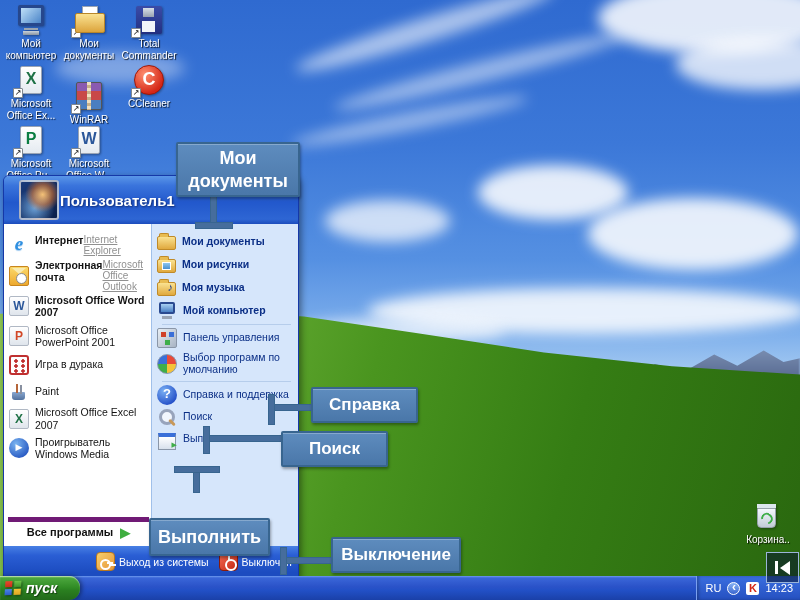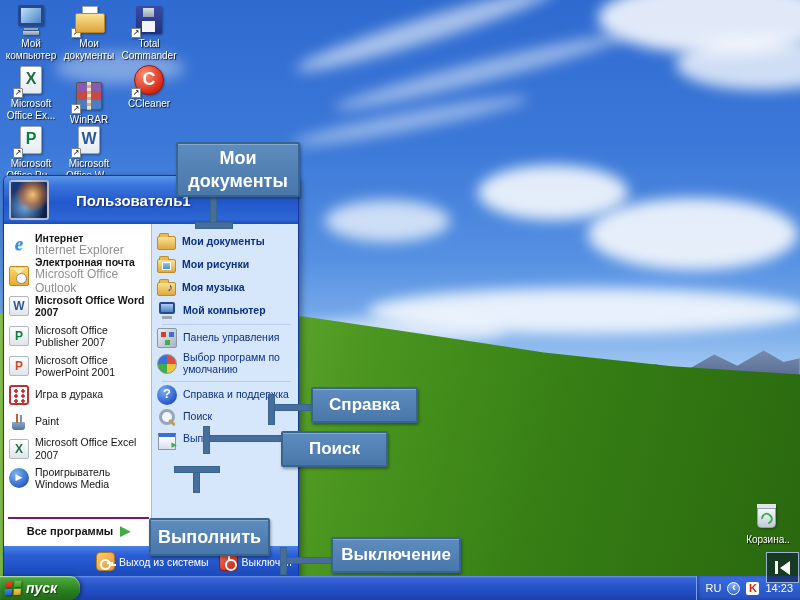--- a/index.html
+++ b/index.html
@@ -67,40 +67,40 @@
         border-radius:50%; border-bottom-color:transparent; transform:rotate(35deg); }
   .sc { position:absolute; left:-2px; bottom:-2px; width:10px; height:10px; background:#fff;
         border:1px solid #808890; border-radius:1px; }
   .sc::after { content:"\2197"; position:absolute; left:0; top:-1px; width:100%;
         font-size:8px; color:#111; }
 
   
   .startmenu { position:absolute; left:3px; top:175px; width:296px; z-index:30;
     border:1px solid #1538a8; border-radius:6px 6px 0 0;
     box-shadow:2px 3px 7px rgba(0,0,0,.45); }
-  .sm-header { height:48px; border-radius:5px 5px 0 0; display:flex; align-items:center; gap:27px;
-    padding:0 5px;
+  .sm-header { height:48px; border-radius:5px 5px 0 0; display:flex; align-items:center; gap:1px;
+    padding:0 15px;
     background:linear-gradient(180deg,#5a96e8 0%,#3a74dc 20%,#2258cc 55%,#2e66d4 90%,#1c4cbc 100%); }
   .avatar { width:40px; height:40px; border:2px solid rgba(255,255,255,.65); border-radius:3px;
     background:
       radial-gradient(circle at 60% 35%, rgba(255,200,120,.95), rgba(230,120,40,.55) 32%, transparent 55%),
       radial-gradient(circle at 38% 72%, rgba(130,190,245,.8), transparent 58%),
       linear-gradient(135deg,#1a3a7a,#0a1f4a); }
   .uname { color:#fff; font-weight:bold; font-size:15px; text-shadow:1px 1px 2px rgba(10,30,90,.8); }
   .sm-body { display:flex; height:322px; }
   .sm-left { width:148px; background:#fff; padding:5px 2px 4px 4px; display:flex; flex-direction:column; }
   .sm-right { width:148px; background:#d6e6fb; border-left:1px solid #a0c0ea;
     padding:6px 2px 0 5px; display:flex; flex-direction:column; color:#0b2f86; }
   .lrow { display:flex; align-items:center; gap:6px; padding:0 1px; }
-  .lrow .txt { display:flex; flex-direction:column; justify-content:center; }
+  .lrow .txt { display:flex; flex-direction:row; justify-content:center; }
   .lrow .tt { font-size:10.5px; color:#141414; line-height:1.15; }
   .lrow.emph .tt { font-weight:bold; }
-  .lrow .st { font-size:12px; color:#909090; line-height:1.1; }
+  .lrow .st { font-size:10px; color:#909090; line-height:1.1;text-decoration:underline; }
   .h31{height:31px;} .h30{height:30px;} .h27{height:27px;} .h32{height:32px;}
-  .allprog { margin-top:auto; border-top:2px solid #701a75; height:25px; display:flex;
+  .allprog { margin-top:auto; border-top:5px solid #701a75; height:25px; display:flex;
     align-items:center; justify-content:center; gap:7px; font-weight:bold; font-size:11px; color:#111; }
   .green-arrow { color:#3fae40; font-size:13px; line-height:1; }
   .rrow { display:flex; align-items:center; gap:6px; font-size:10.5px; line-height:1.1; }
   .rrow.b { font-weight:bold; }
   .rb{height:23px;} .rn{height:22px;} .r2{height:30px;}
   .rdiv { height:1px; background:#b6cdeb; margin:2px 5px; }
   .sm-footer { height:31px; display:flex; align-items:center; gap:10px; padding-left:92px;
     color:#fff; font-size:10.5px;
     background:linear-gradient(180deg,#4880e4 0%,#2a5ed4 30%,#1c4cc0 85%); }
   .fbtn { display:flex; align-items:center; gap:4px; }
@@ -320,26 +320,20 @@
               <span class="st">Microsoft Office Outlook</span>
             </span>
         </div>
         <div class="lrow h30 emph">
           <span class="mi mi-page mi-word"></span>
           <span class="txt">
               <span class="tt">Microsoft Office Word 2007</span>
             </span>
         </div>
         <div class="lrow h30">
-          <span class="mi mi-page mi-pub"></span>
-          <span class="txt">
-              <span class="tt">Microsoft Office Publisher 2007</span>
-            </span>
-        </div>
-        <div class="lrow h30">
           <span class="mi mi-page mi-ppt"></span>
           <span class="txt">
               <span class="tt">Microsoft Office PowerPoint 2001</span>
             </span>
         </div>
         <div class="lrow h27">
           <span class="mi mi-dice"></span>
           <span class="txt">
               <span class="tt">Игра в дурака</span>
             </span>

